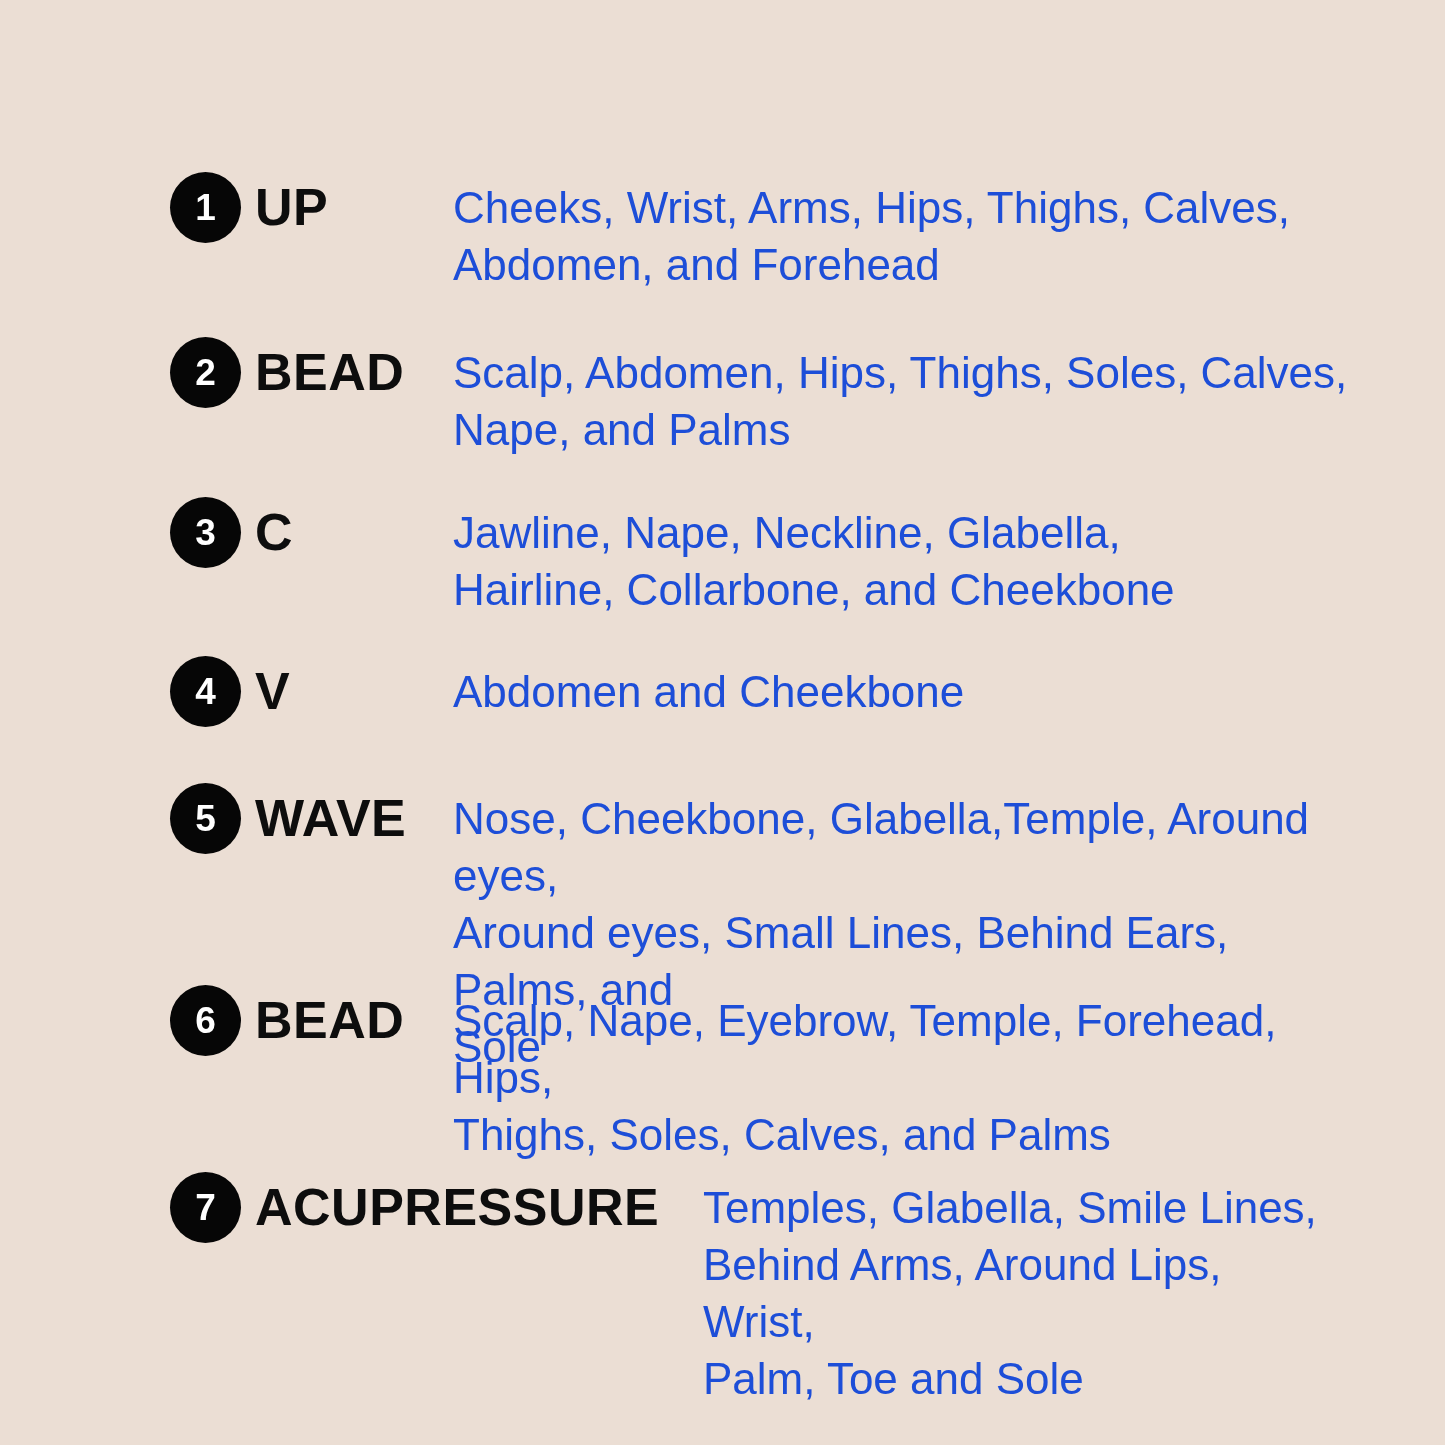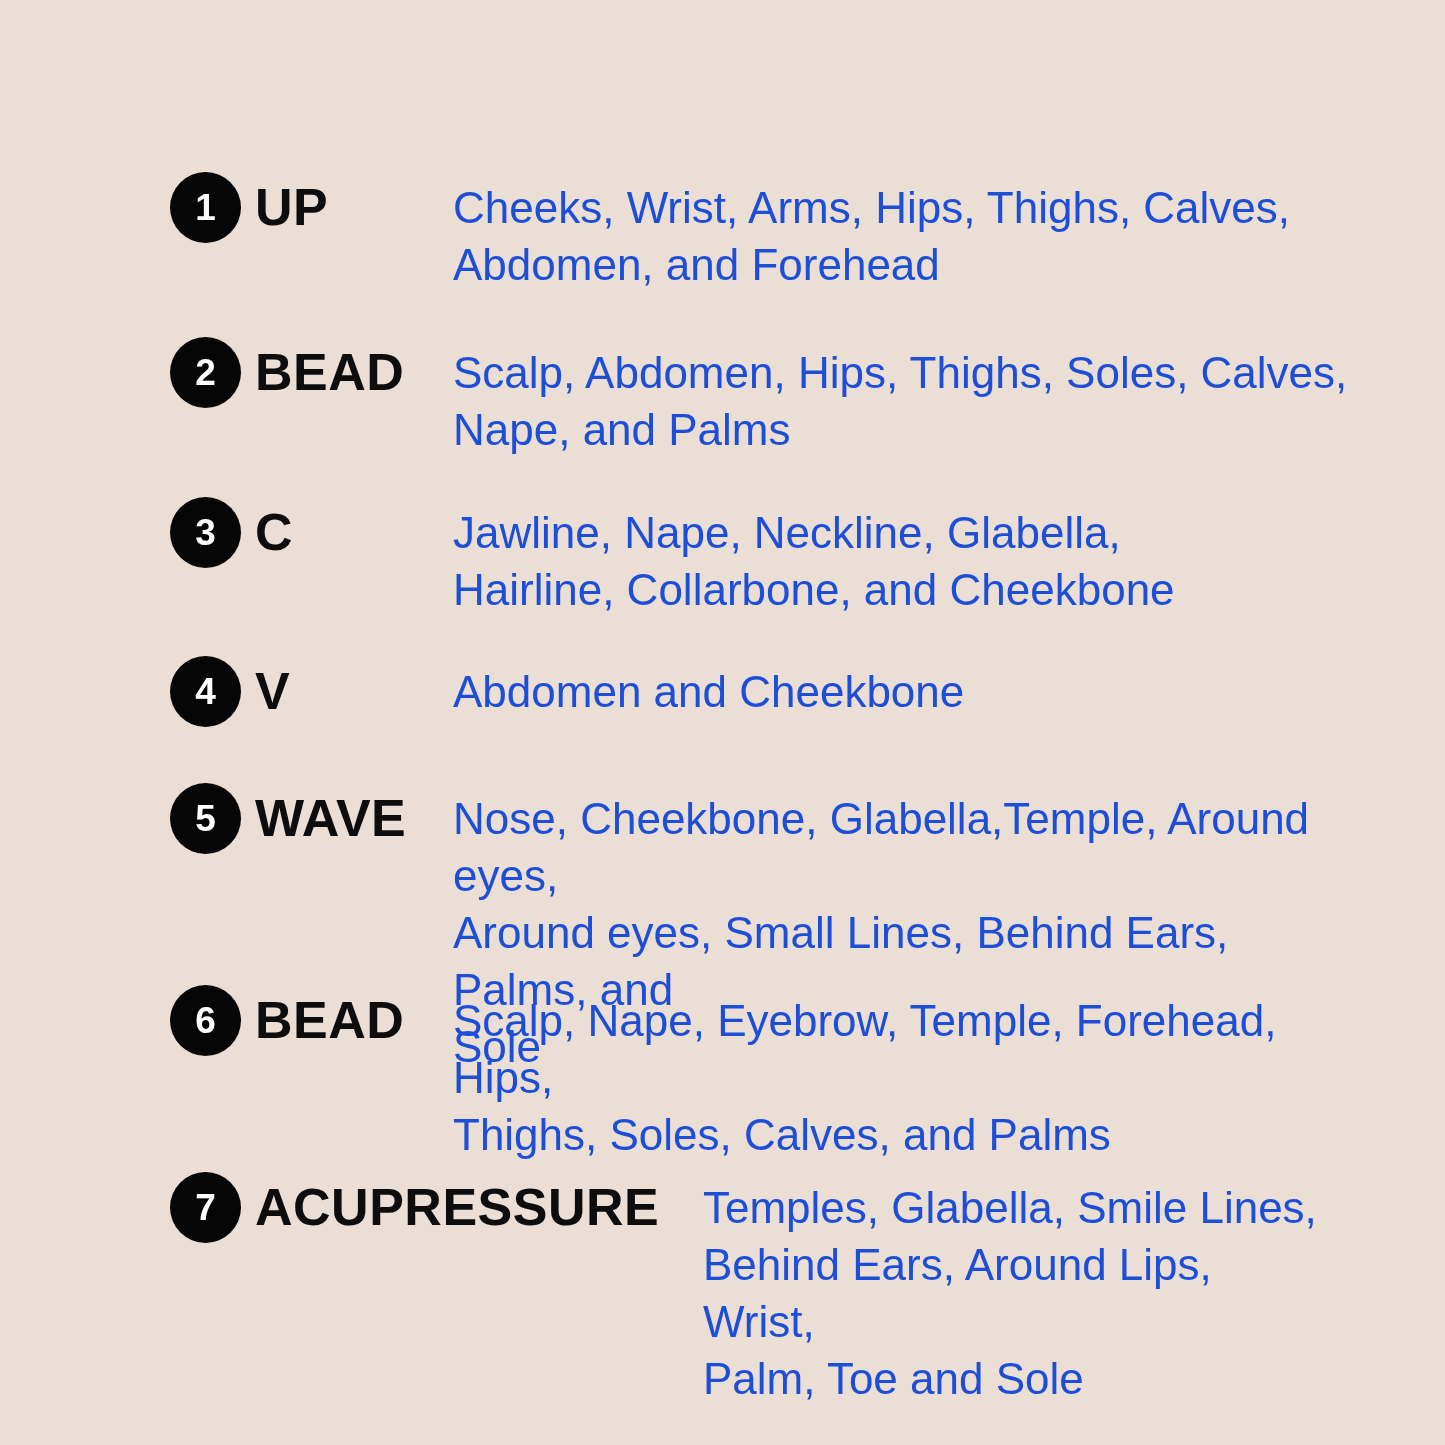--- a/index.html
+++ b/index.html
@@ -128,17 +128,17 @@
     <div class="desc">Scalp, Nape, Eyebrow, Temple, Forehead, Hips,
 Thighs, Soles, Calves, and Palms</div>
   </div>
 
   <div class="row row-7" style="top:1172px">
     <div class="badge">
       <span class="num">7</span>
     </div>
     <div class="label">ACUPRESSURE</div>
     <div class="desc">Temples, Glabella, Smile Lines,
-Behind Ears, Around Lips, Wrist,
+Behind Arms, Around Lips, Wrist,
 Palm, Toe and Sole</div>
   </div>
 
 </div>
 
 </body></html>

